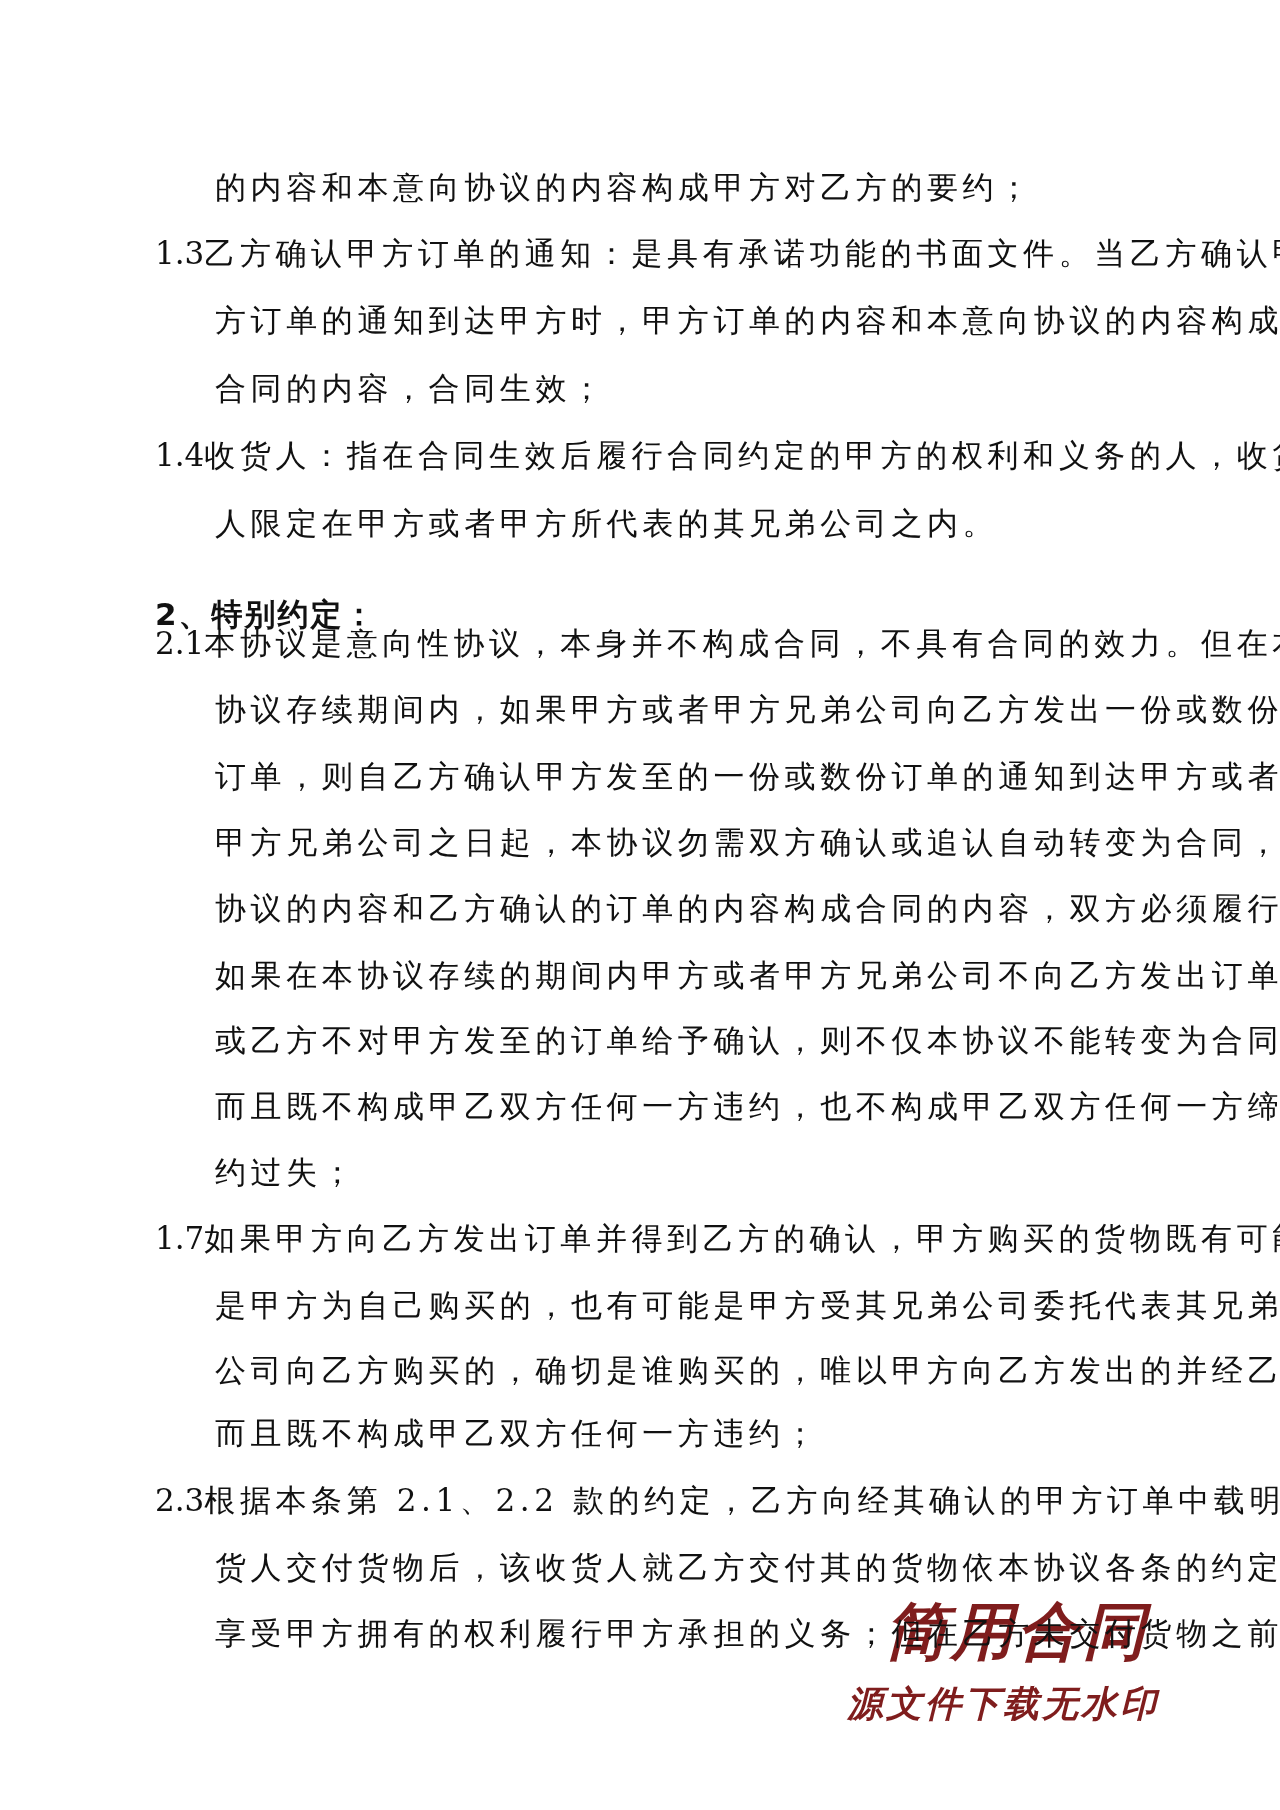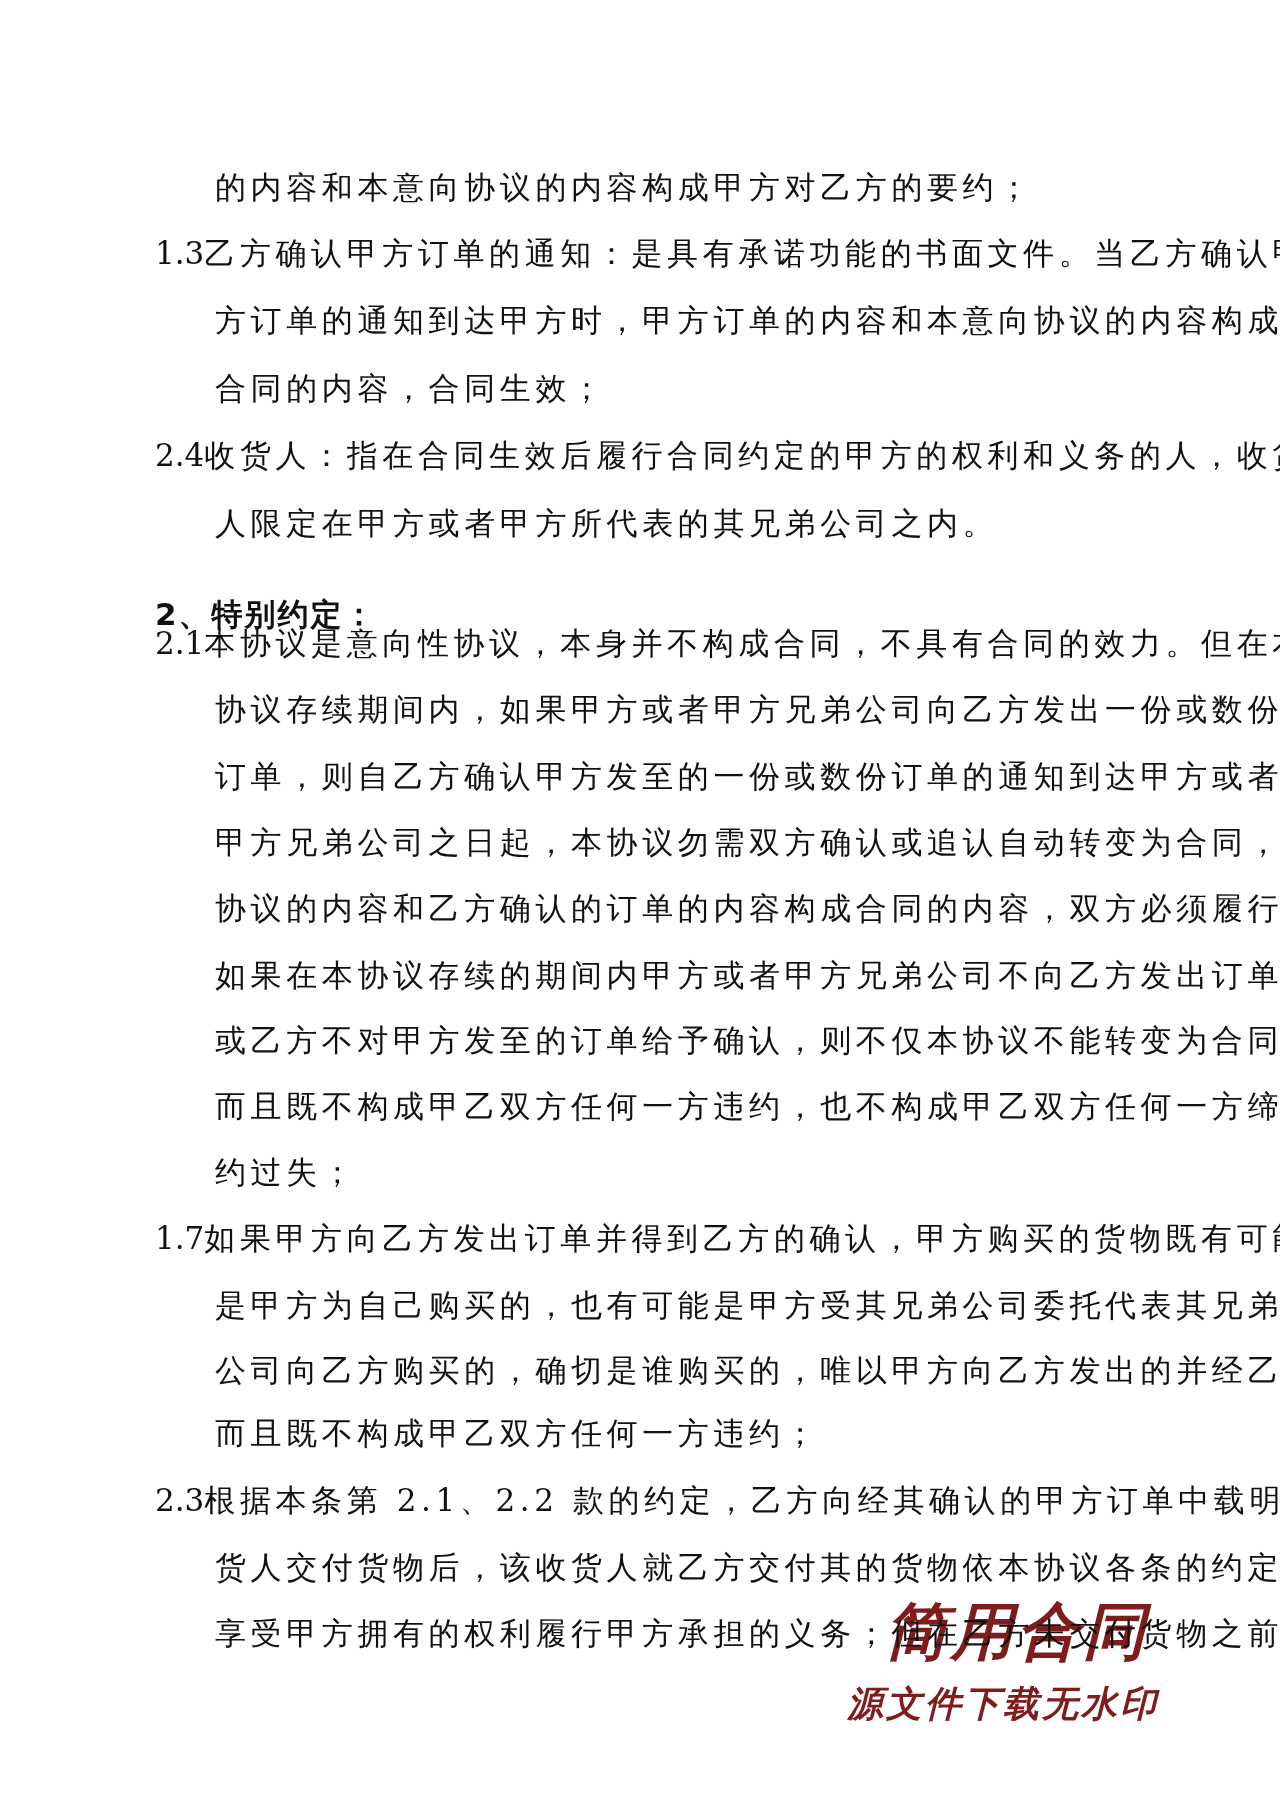--- a/index.html
+++ b/index.html
@@ -23,21 +23,21 @@
 
 <div class="page">
   <div class="wm wm1">简用合同</div>
   <div class="wm wm2">源文件下载无水印</div>
 
   <div class="text-layer">
     <div class="line indent" style="top:187px"><span>的内容和本意向协议的内容构成甲方对乙方的要约；</span></div>
     <div class="line hang" style="top:253px"><span class="num">1.3</span><span>乙方确认甲方订单的通知：是具有承诺功能的书面文件。当乙方确认甲</span></div>
     <div class="line indent" style="top:320px"><span>方订单的通知到达甲方时，甲方订单的内容和本意向协议的内容构成</span></div>
     <div class="line indent" style="top:388px"><span>合同的内容，合同生效；</span></div>
-    <div class="line hang" style="top:455px"><span class="num">2.4</span><span>收货人：指在合同生效后履行合同约定的甲方的权利和义务的人，收货</span></div>
+    <div class="line hang" style="top:455px"><span class="num">1.4</span><span>收货人：指在合同生效后履行合同约定的甲方的权利和义务的人，收货</span></div>
     <div class="line indent" style="top:523px"><span>人限定在甲方或者甲方所代表的其兄弟公司之内。</span></div>
     <div class="line hang bold" style="top:581px"><span>2、特别约定：</span></div>
     <div class="line hang" style="top:643px"><span class="num">2.1</span><span>本协议是意向性协议，本身并不构成合同，不具有合同的效力。但在本</span></div>
     <div class="line indent" style="top:709px"><span>协议存续期间内，如果甲方或者甲方兄弟公司向乙方发出一份或数份</span></div>
     <div class="line indent" style="top:776px"><span>订单，则自乙方确认甲方发至的一份或数份订单的通知到达甲方或者</span></div>
     <div class="line indent" style="top:842px"><span>甲方兄弟公司之日起，本协议勿需双方确认或追认自动转变为合同，本</span></div>
     <div class="line indent" style="top:908px"><span>协议的内容和乙方确认的订单的内容构成合同的内容，双方必须履行；</span></div>
     <div class="line indent" style="top:975px"><span>如果在本协议存续的期间内甲方或者甲方兄弟公司不向乙方发出订单，</span></div>
     <div class="line indent" style="top:1040px"><span>或乙方不对甲方发至的订单给予确认，则不仅本协议不能转变为合同，</span></div>
     <div class="line indent" style="top:1106px"><span>而且既不构成甲乙双方任何一方违约，也不构成甲乙双方任何一方缔</span></div>

